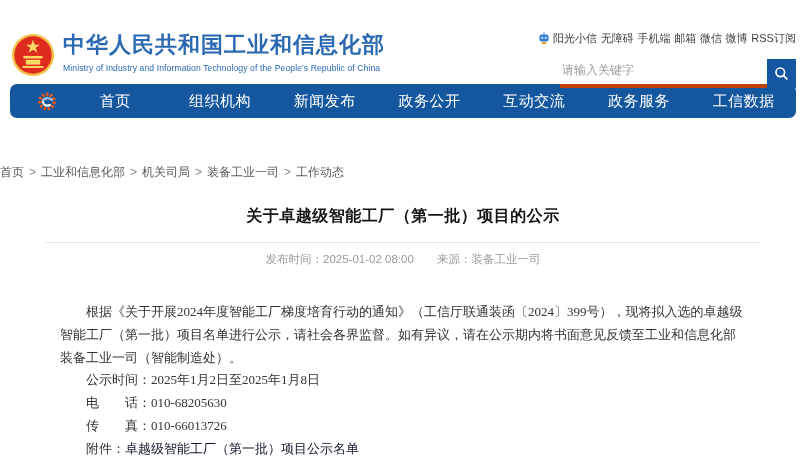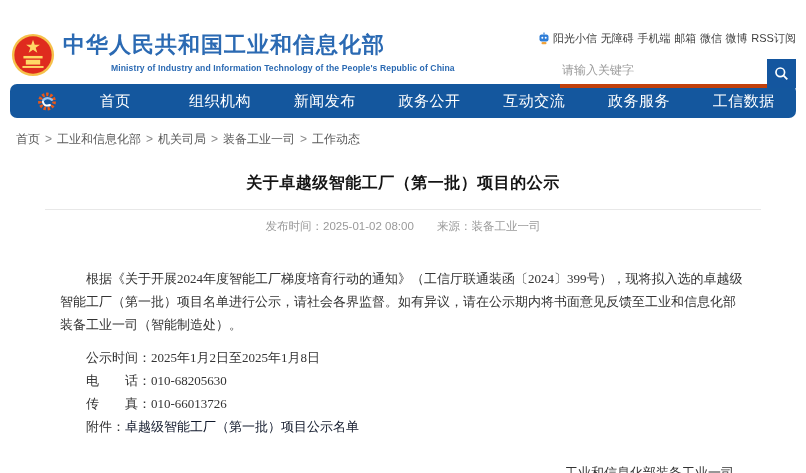--- a/index.html
+++ b/index.html
@@ -6,52 +6,52 @@
   html,body { background:#fff; }
   body {
     width:806px; height:473px; margin:0 auto; position:relative; overflow:hidden;
     font-family:"Liberation Sans", sans-serif; color:#333;
   }
   
   .top-header { display:flex; justify-content:space-between; padding:31px 10px 0 10px; height:74px; }
   .brand { display:flex; align-items:flex-start; gap:7px; cursor:pointer; }
   .emblem { width:46px; height:46px; flex:0 0 auto; margin-top:1px; }
   .brand-title { font-size:22px; font-weight:bold; color:#2b6ab3; letter-spacing:1px; line-height:1.25; white-space:nowrap; }
-  .brand-sub { font-size:8.6px; font-weight:bold; color:#2b6ab3; margin-top:4px; white-space:nowrap; letter-spacing:0.1px;margin-left:48px; }
+  .brand-sub { font-size:8.6px; font-weight:normal; color:#2b6ab3; margin-top:4px; white-space:nowrap; letter-spacing:0.1px; }
   .header-right { width:258px; display:flex; flex-direction:column; }
   .quick-links { display:flex; align-items:center; justify-content:space-between; font-size:11px; color:#3f3f3f; white-space:nowrap; }
   .quick-links a { color:#3f3f3f; text-decoration:none; display:flex; align-items:center; gap:3px; cursor:pointer; }
   .search-row { margin-top:12px; display:flex; align-items:flex-end; }
   .search-input { flex:1; border:none; border-bottom:4px solid #c2410c; font-size:12px; color:#333;
     padding:5px 2px 7px 2px; outline:none; background:transparent; font-family:"Liberation Sans",sans-serif;margin-left:22px; }
   .search-input::placeholder { color:#9b9b9b; }
   .search-btn { width:29px; height:29px; background:#14569f; border:none; display:flex;
     align-items:center; justify-content:center; cursor:pointer; }
   
   .nav { margin:10px 10px 0 10px; height:34px; background:#14579e; border-radius:7px;
     display:flex; align-items:center; padding-left:26px; }
   .nav-logo { width:23px; height:23px; margin-right:4px; flex:0 0 auto; }
   .nav-items { flex:1; display:flex; }
   .nav-item { flex:1; text-align:center; color:#fff; font-size:15px; cursor:pointer;
     text-decoration:none; letter-spacing:0.5px; }
   
-  .breadcrumb { padding:13px 0 0 16px; font-size:12px; color:#5a5a5a; }
+  .breadcrumb { padding:13px 0 0 0; font-size:12px; color:#5a5a5a;margin-top:33px; }
   .crumb { color:#5a5a5a; text-decoration:none; cursor:pointer; }
   .crumb-sep { color:#8a8a8a; margin:0 5px; }
   
   .article { padding:0 45px; }
   .article-title { margin-top:25px; text-align:center; font-size:16px; font-weight:bold; color:#141414; letter-spacing:0.5px; }
   .title-divider { margin-top:15px; border-bottom:1px solid #e8e8e8; height:0; }
   .article-meta { text-align:center; margin-top:9px; font-size:11.5px; color:#9a9a9a; }
   .meta-item { white-space:nowrap; }
   .meta-item + .meta-item { margin-left:20px; }
   .article-body { font-family:"Liberation Serif", serif; font-size:13px; color:#333;
     margin-top:34px; padding:0 15px; line-height:1.75; }
   .para { text-indent:2em; }
-  .info-block { margin-top:11px; }
+  .info-block { }
   .info-line { text-indent:2em; }
   .attachment-line { text-indent:2em; }
   .attachment-link { color:#0f172a; text-decoration:none; cursor:pointer; }
   .signature { text-align:right; margin-top:24px; padding-right:12px; }
 </style>
 </head>
 <body>
 
 <div class="top-header">
   <div class="brand">

